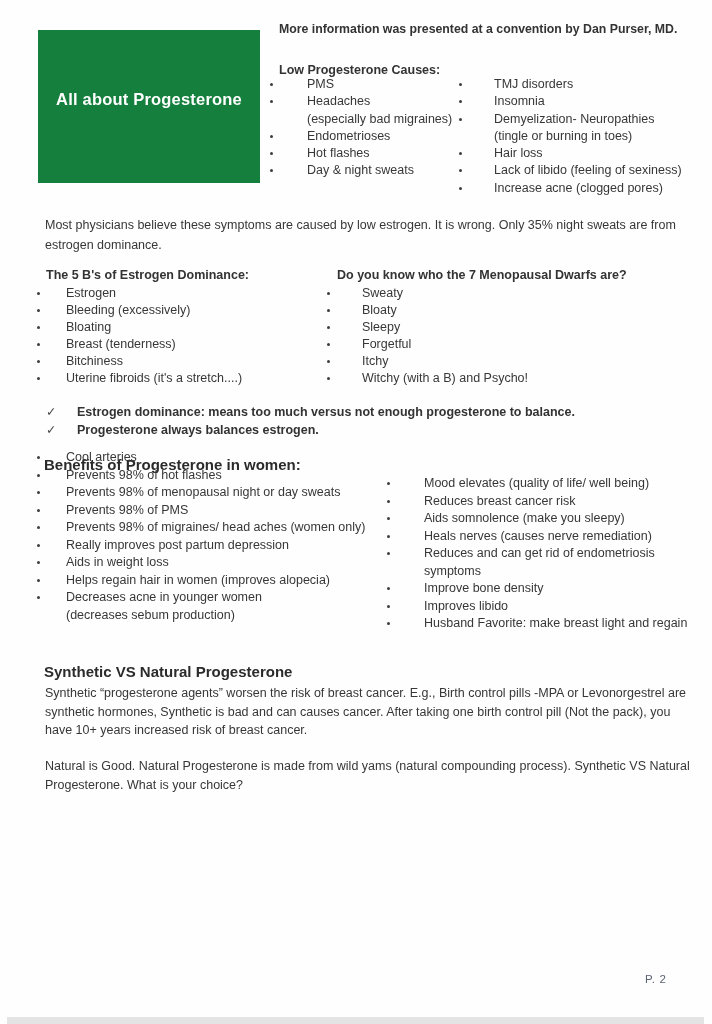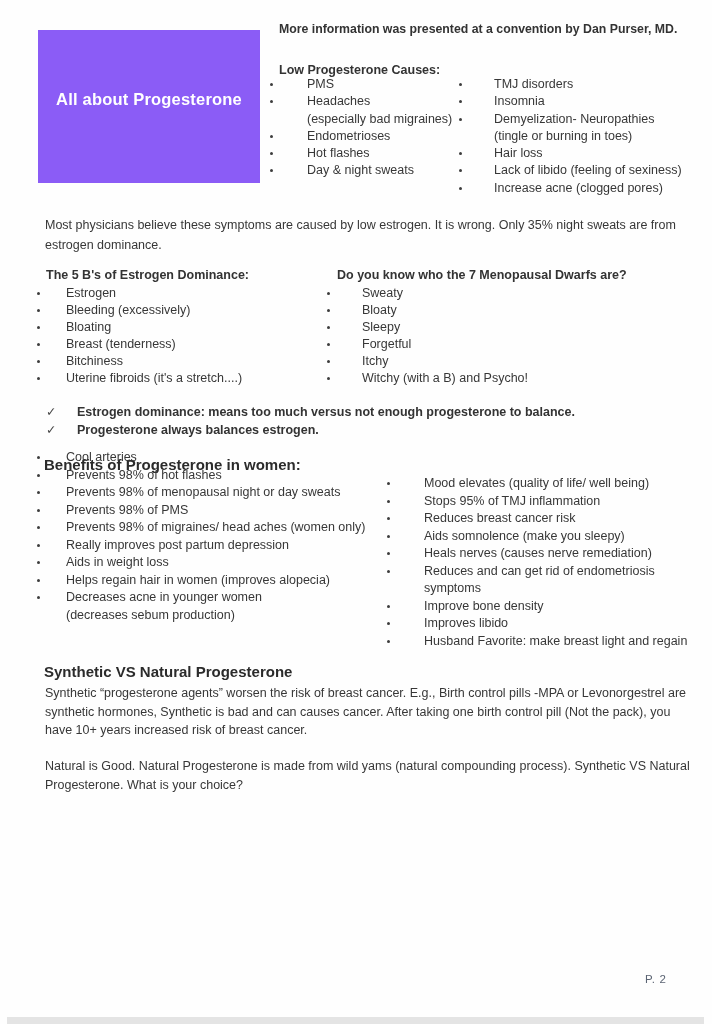--- a/index.html
+++ b/index.html
@@ -46,21 +46,21 @@
   .syn-p1{left:45px;top:684px;width:650px;line-height:18.5px;}
   .syn-p2{left:45px;top:757px;width:650px;line-height:19px;}
   .footer-page{left:645px;top:973px;font-size:11.5px;color:#5b6473;letter-spacing:.6px;white-space:nowrap;}
   .bottom-bar{left:7px;right:8px;bottom:0;height:7px;background:#e4e4e4;}
 </style>
 </head>
 <body>
 
 <div class="page">
 
-  <div class="abs banner" style="background: #8b5cf6;">
+  <div class="abs banner" style="background: #15803d;">
     <span class="banner-title">All about Progesterone</span>
   </div>
 
   <div class="abs intro-line">More information was presented at a convention by Dan Purser, MD.</div>
 
   <div class="abs subhead lp-heading">Low Progesterone Causes:</div>
 
   <div class="abs list lp-left">
     <div class="li"><span class="dot"></span><span>PMS</span></div>
     <div class="li"><span class="dot"></span><span>Headaches</span></div>
@@ -118,21 +118,20 @@
     <div class="li"><span class="dot"></span><span>Prevents 98% of migraines/ head aches (women only)</span></div>
     <div class="li"><span class="dot"></span><span>Really improves post partum depression</span></div>
     <div class="li"><span class="dot"></span><span>Aids in weight loss</span></div>
     <div class="li"><span class="dot"></span><span>Helps regain hair in women (improves alopecia)</span></div>
     <div class="li"><span class="dot"></span><span>Decreases acne in younger women</span></div>
     <div class="li"><span>(decreases sebum production)</span></div>
   </div>
 
   <div class="abs list bf-right">
     <div class="li"><span class="dot"></span><span>Mood elevates (quality of life/ well being)</span></div>
-    <div class="li"><span class="dot"></span><span>Stops 95% of TMJ inflammation</span></div>
     <div class="li"><span class="dot"></span><span>Reduces breast cancer risk</span></div>
     <div class="li"><span class="dot"></span><span>Aids somnolence (make you sleepy)</span></div>
     <div class="li"><span class="dot"></span><span>Heals nerves (causes nerve remediation)</span></div>
     <div class="li"><span class="dot"></span><span>Reduces and can get rid of endometriosis</span></div>
     <div class="li"><span>symptoms</span></div>
     <div class="li"><span class="dot"></span><span>Improve bone density</span></div>
     <div class="li"><span class="dot"></span><span>Improves libido</span></div>
     <div class="li"><span class="dot"></span><span>Husband Favorite: make breast light and regain</span></div>
   </div>
 

